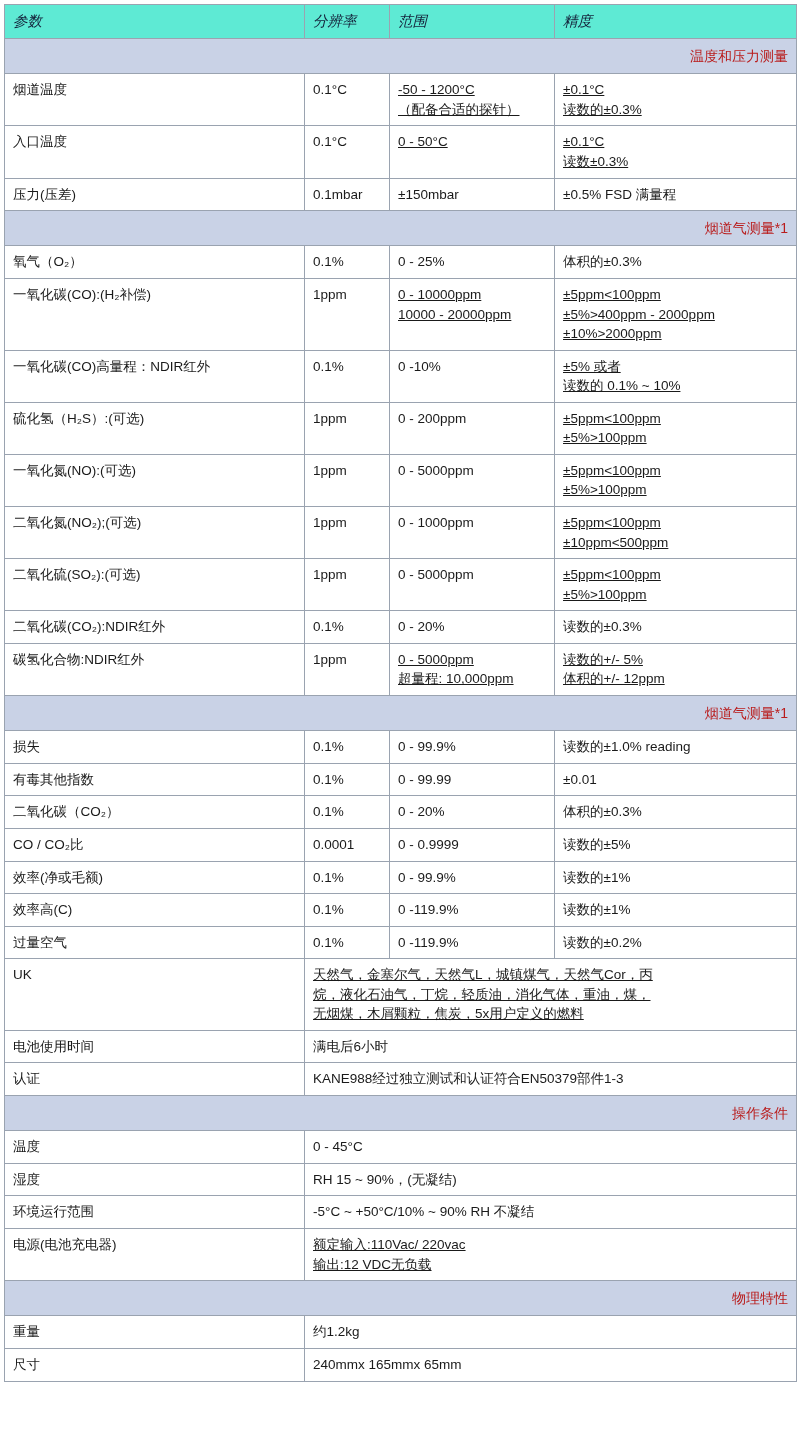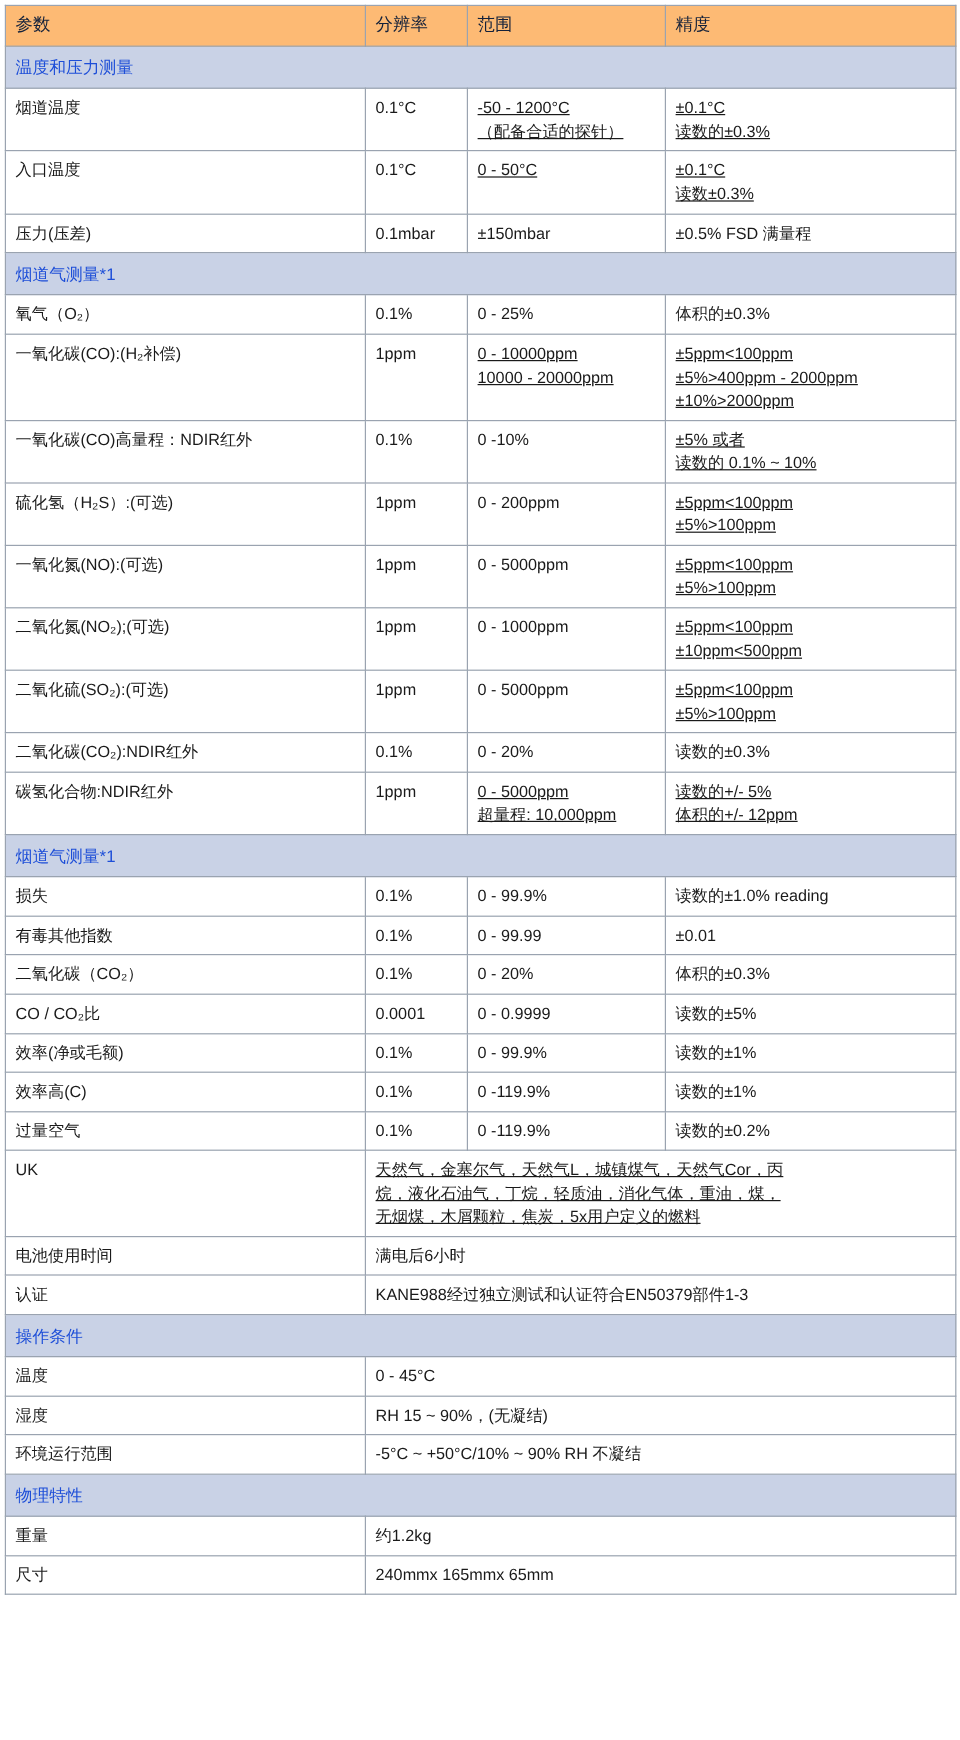--- a/index.html
+++ b/index.html
@@ -34,35 +34,37 @@
     font-weight: normal;
     text-align: left;
   }
   
   col.c1 { width: 300px; }
   col.c2 { width: 85px; }
   col.c3 { width: 165px; }
   col.c4 { width: 242px; }
 
   thead th {
-    background: #fdba74;
+    background: #5eead4;
     text-align: center;
     font-weight: bold;
     font-size: 14.5px;
     padding-top: 9px;
     padding-bottom: 9px;
     color: #14213a;
+    font-style: italic;
   }
   tr.section td {
     background: #c9d2e6;
     font-weight: normal;
     font-size: 14px;
-    color: #1d4ed8;
+    color: #b91c1c;
     padding-top: 7px;
     padding-bottom: 7px;
+    text-align: right;
   }
   td.label {
     white-space: normal;
     margin-top: 48px;
   }
   .cellline { display: block; text-decoration: underline; }
   td.wrapbox { line-height: 1.55; }
 </style>
 </head>
 <body>
@@ -275,20 +277,27 @@
         <td colspan="3">0 - 45°C</td>
       </tr>
       <tr>
         <td class="label">湿度</td>
         <td colspan="3">RH 15 ~ 90%，(无凝结)</td>
       </tr>
       <tr>
         <td class="label">环境运行范围</td>
         <td colspan="3">-5°C ~ +50°C/10% ~ 90% RH 不凝结</td>
       </tr>
+      <tr>
+        <td class="label">电源(电池充电器)</td>
+        <td colspan="3" class="wrapbox">
+          <span class="cellline">额定输入:110Vac/ 220vac</span>
+          <span class="cellline">输出:12 VDC无负载</span>
+        </td>
+      </tr>
 
       <tr class="section">
         <td colspan="4">物理特性</td>
       </tr>
       <tr>
         <td class="label">重量</td>
         <td colspan="3">约1.2kg</td>
       </tr>
       <tr>
         <td class="label">尺寸</td>

